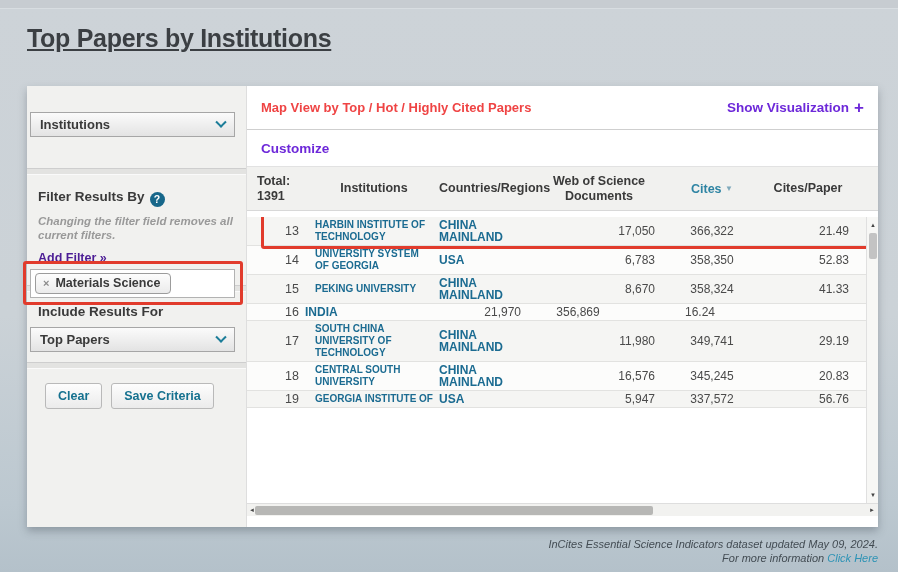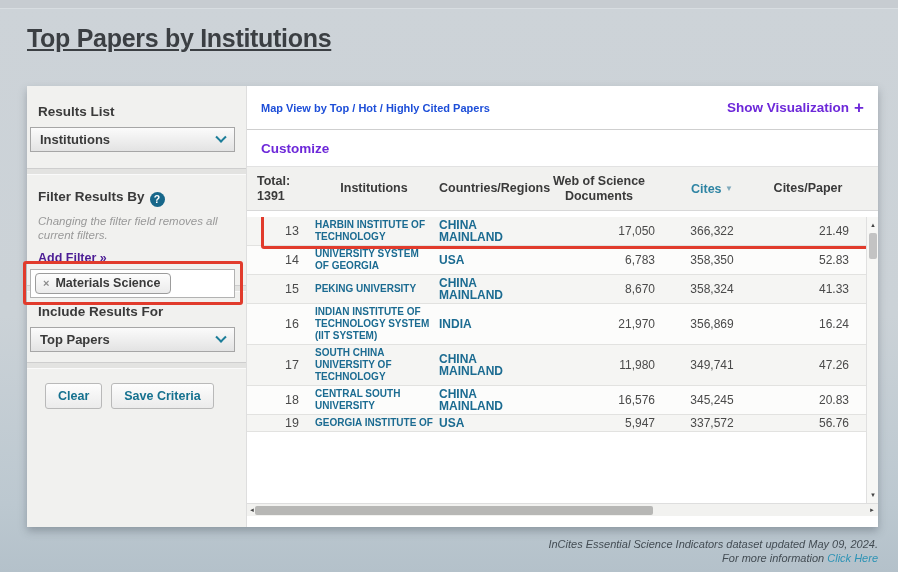--- a/index.html
+++ b/index.html
@@ -21,41 +21,41 @@
   .gap { height:7px; background:#e3e3e1; border-top:1px solid #cecece; border-bottom:1px solid #fafafa; }
 
   .dd { margin-top:8px; width:205px; height:25px; background:linear-gradient(#fbfbfb,#e3e3e3);
         border:1px solid #a6a6a6; display:flex; align-items:center; justify-content:space-between;
         padding:0 9px; font-weight:bold; font-size:13px; color:#3a3a3a; cursor:pointer; }
   .chev { width:8px; height:8px; border-right:2.5px solid #1c7d99; border-bottom:2.5px solid #1c7d99;
           transform:rotate(45deg) translate(-2px,-2px); }
 
   .help { display:inline-block; width:15px; height:15px; border-radius:50%; background:#17678a; color:#fff;
           font-size:10.5px; font-weight:bold; text-align:center; line-height:15px; vertical-align:-2px; margin-left:5px; }
-  .note { font-style:italic; font-weight:normal; color:#999; font-size:11.5px; line-height:14px; margin:7px 0 6px 8px; }
+  .note { font-style:italic; font-weight:bold; color:#999; font-size:11.5px; line-height:14px; margin:7px 0 6px 8px; }
   .addfilter { color:#4c1d95; font-weight:bold; font-size:12.5px; margin-left:8px; display:inline-block; cursor:pointer;text-decoration:underline; }
   .filter-wrap { position:relative; margin-top:3px; width:205px; }
   .filterinput { width:205px; height:29px; background:#fff; border:1px solid #b2b2b2; display:flex; align-items:center; padding:0 4px; }
   .tag { display:inline-flex; align-items:center; gap:6px; border:1px solid #9c9c9c; border-radius:4px;
          background:linear-gradient(#fdfdfd,#ebebeb); padding:2px 10px 3px 7px; font-size:12.5px; font-weight:bold; color:#3a3a3a; }
   .tag .x { color:#8a8a8a; font-size:11px; font-weight:bold; cursor:pointer; }
   .redbox-input { position:absolute; left:-7px; right:-8px; top:-8px; bottom:-7px; border:3px solid #e13b2c; border-radius:3px; pointer-events:none; z-index:6; }
 
   .btnrow { display:flex; gap:9px; padding:14px 0 0 18px; }
   .btn { background:linear-gradient(#fdfdfd,#ebebeb); border:1px solid #b9b9b9; border-radius:3px;
          color:#15718f; font-weight:bold; font-size:12.5px; padding:5px 12px; cursor:pointer; font-family:"Liberation Sans",sans-serif; }
 
   .p1 { padding-top:18px; height:82px; }
   .p2 { padding-top:12px; height:110px; }
   .p3 { padding-top:12px; height:70px; }
 
   
   .main { position:absolute; left:220px; top:0; right:0; bottom:0; background:#fff; }
   .mapbar { height:44px; display:flex; align-items:center; justify-content:space-between; padding:0 14px; border-bottom:1px solid #cfcfcf; }
-  .bar-title { font-size:11px; font-weight:bold; color:#1d4ed8; }
+  .bar-title { font-size:13px; font-weight:bold; color:#ef4444; }
   .teal-link { font-size:13.5px; font-weight:bold; color:#6d28d9; cursor:pointer; display:flex; align-items:center; gap:5px; }
   .plus { font-size:17px; font-weight:bold; line-height:13px; }
   .reportbar { height:36px; display:flex; align-items:center; justify-content:space-between; padding:0 14px; }
 
   .thead { height:45px; background:#f1f1ef; border-top:1px solid #e2e2e2; border-bottom:1px solid #d8d8d8;
            display:flex; align-items:center; font-size:12.5px; font-weight:bold; color:#3a3a3a; line-height:15px; }
   .h-total { width:42px; margin-left:10px; }
   .h-inst { width:118px; margin-left:16px; text-align:center; }
   .h-ctry { width:96px; margin-left:6px; text-align:center; }
   .h-wos { width:112px; margin-left:8px; text-align:center; }
@@ -92,21 +92,20 @@
 </head>
 <body>
 
 <div class="topstrip"></div>
 <div class="page-title">Top Papers by Institutions</div>
 
 <div class="container">
 
   <div class="sidebar">
     <div class="panel p1">
-      <div class="sec-label">Results List</div>
       <div class="dd">
         <span>Institutions</span>
         <span class="chev"></span>
       </div>
     </div>
     <div class="gap"></div>
 
     <div class="panel p2">
       <div>
         <span class="sec-label">Filter Results By</span><span class="help">?</span>
@@ -190,33 +189,32 @@
       <div class="row">
         <div class="c-rank">15</div>
         <div class="c-inst">PEKING UNIVERSITY</div>
         <div class="c-ctry">CHINA MAINLAND</div>
         <div class="c-wos">8,670</div>
         <div class="c-cit">358,324</div>
         <div class="c-cpp">41.33</div>
       </div>
       <div class="row">
         <div class="c-rank">16</div>
-        <div class="c-inst">INDIAN INSTITUTE OF TECHNOLOGY SYSTEM (IIT SYSTEM)</div>
         <div class="c-ctry">INDIA</div>
         <div class="c-wos">21,970</div>
         <div class="c-cit">356,869</div>
         <div class="c-cpp">16.24</div>
       </div>
       <div class="row">
         <div class="c-rank">17</div>
         <div class="c-inst">SOUTH CHINA UNIVERSITY OF TECHNOLOGY</div>
         <div class="c-ctry">CHINA MAINLAND</div>
         <div class="c-wos">11,980</div>
         <div class="c-cit">349,741</div>
-        <div class="c-cpp">47.26</div>
+        <div class="c-cpp">29.19</div>
       </div>
       <div class="row">
         <div class="c-rank">18</div>
         <div class="c-inst">CENTRAL SOUTH UNIVERSITY</div>
         <div class="c-ctry">CHINA MAINLAND</div>
         <div class="c-wos">16,576</div>
         <div class="c-cit">345,245</div>
         <div class="c-cpp">20.83</div>
       </div>
       <div class="row">

